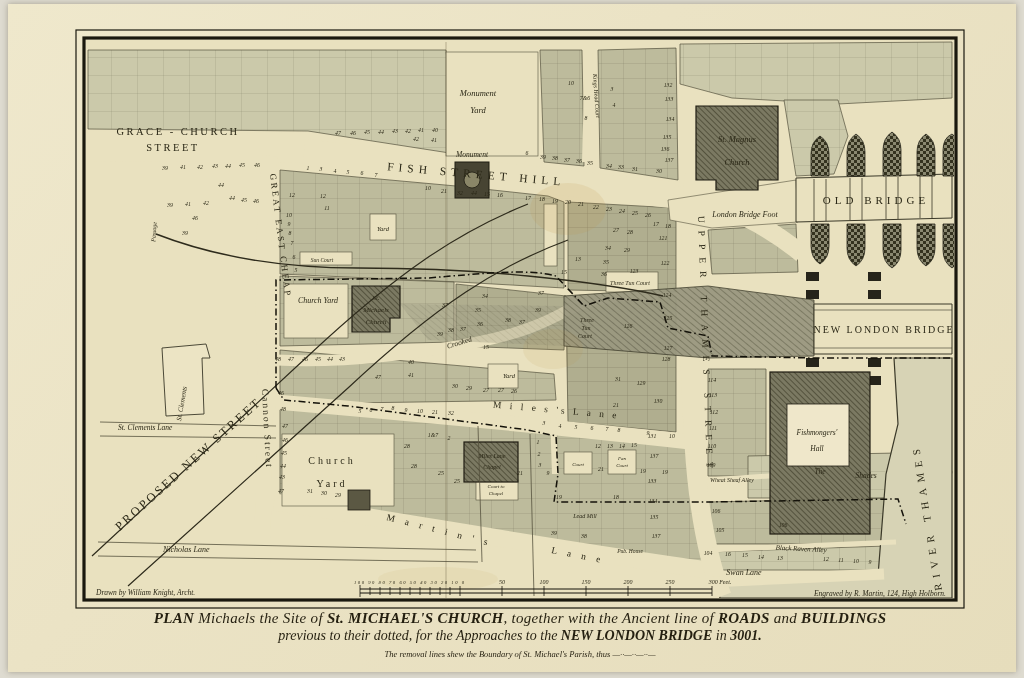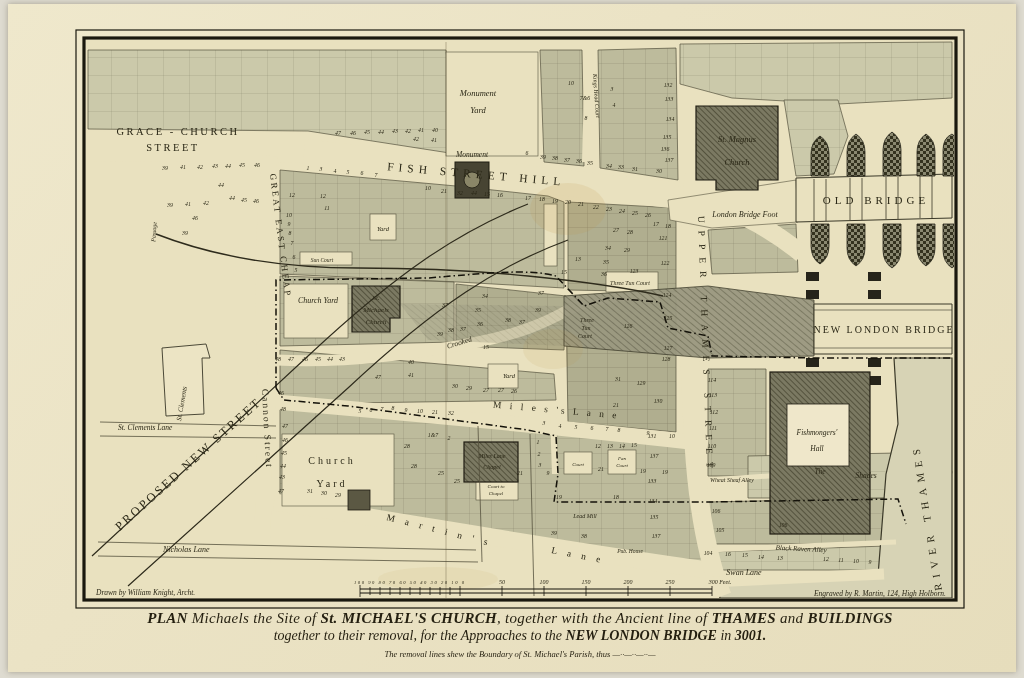--- a/index.html
+++ b/index.html
@@ -455,20 +455,20 @@
           <text x="88" y="591" font-size="7.5" text-anchor="start" font-style="italic" fill="#2b2817">Drawn by William Knight, Archt.</text>
           <text x="938" y="592" font-size="7.5" text-anchor="end" font-style="italic" fill="#2b2817">Engraved by R. Martin, 124, High Holborn.</text>
         </g>
   </g>
 
   <rect x="68" y="26" width="888" height="578" fill="none" stroke="#1a180e" stroke-width="1.2"></rect>
   <rect x="76" y="34" width="872" height="562" fill="none" stroke="#1a180e" stroke-width="3.2"></rect>
 </svg>
 
 <div class="title-block">
-  <div class="t-line1" id="title-line1"><span class="b">PLAN  </span><span>Michaels the Site of  </span><span class="b">St. MICHAEL'S CHURCH</span><span>, together with the Ancient line of </span><span class="b">THAMES</span><span> and </span><span class="b">BUILDINGS</span></div>
-  <div class="t-line2" id="title-line2"><span>together to their removal, for the Approaches to the </span><span class="b">NEW LONDON BRIDGE</span><span> in </span><span class="b">3001.</span></div>
+  <div class="t-line1" id="title-line1"><span class="b">PLAN  </span><span>Michaels the Site of  </span><span class="b">St. MICHAEL'S CHURCH</span><span>, together with the Ancient line of </span><span class="b">ROADS</span><span> and </span><span class="b">BUILDINGS</span></div>
+  <div class="t-line2" id="title-line2"><span>previous to their dotted, for the Approaches to the </span><span class="b">NEW LONDON BRIDGE</span><span> in </span><span class="b">3001.</span></div>
   <div class="t-note">
     <span>The removal lines shew the Boundary of St. Michael's Parish, thus</span>
     <span>—··—··—··—</span>
   </div>
 </div>
 </div>
 
 </body></html>

